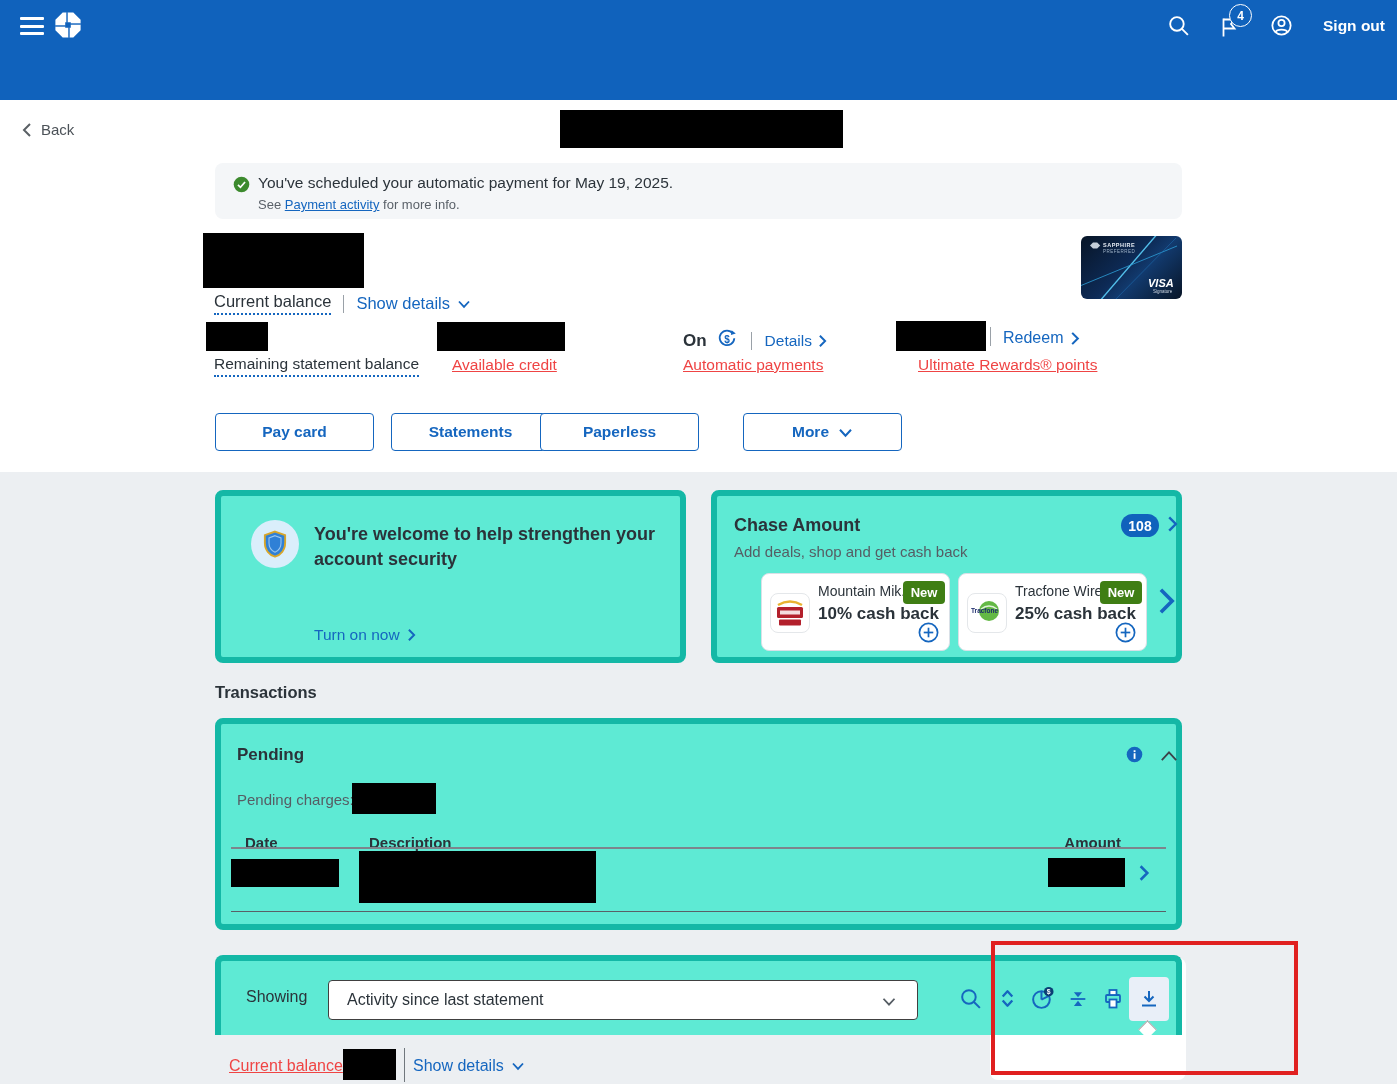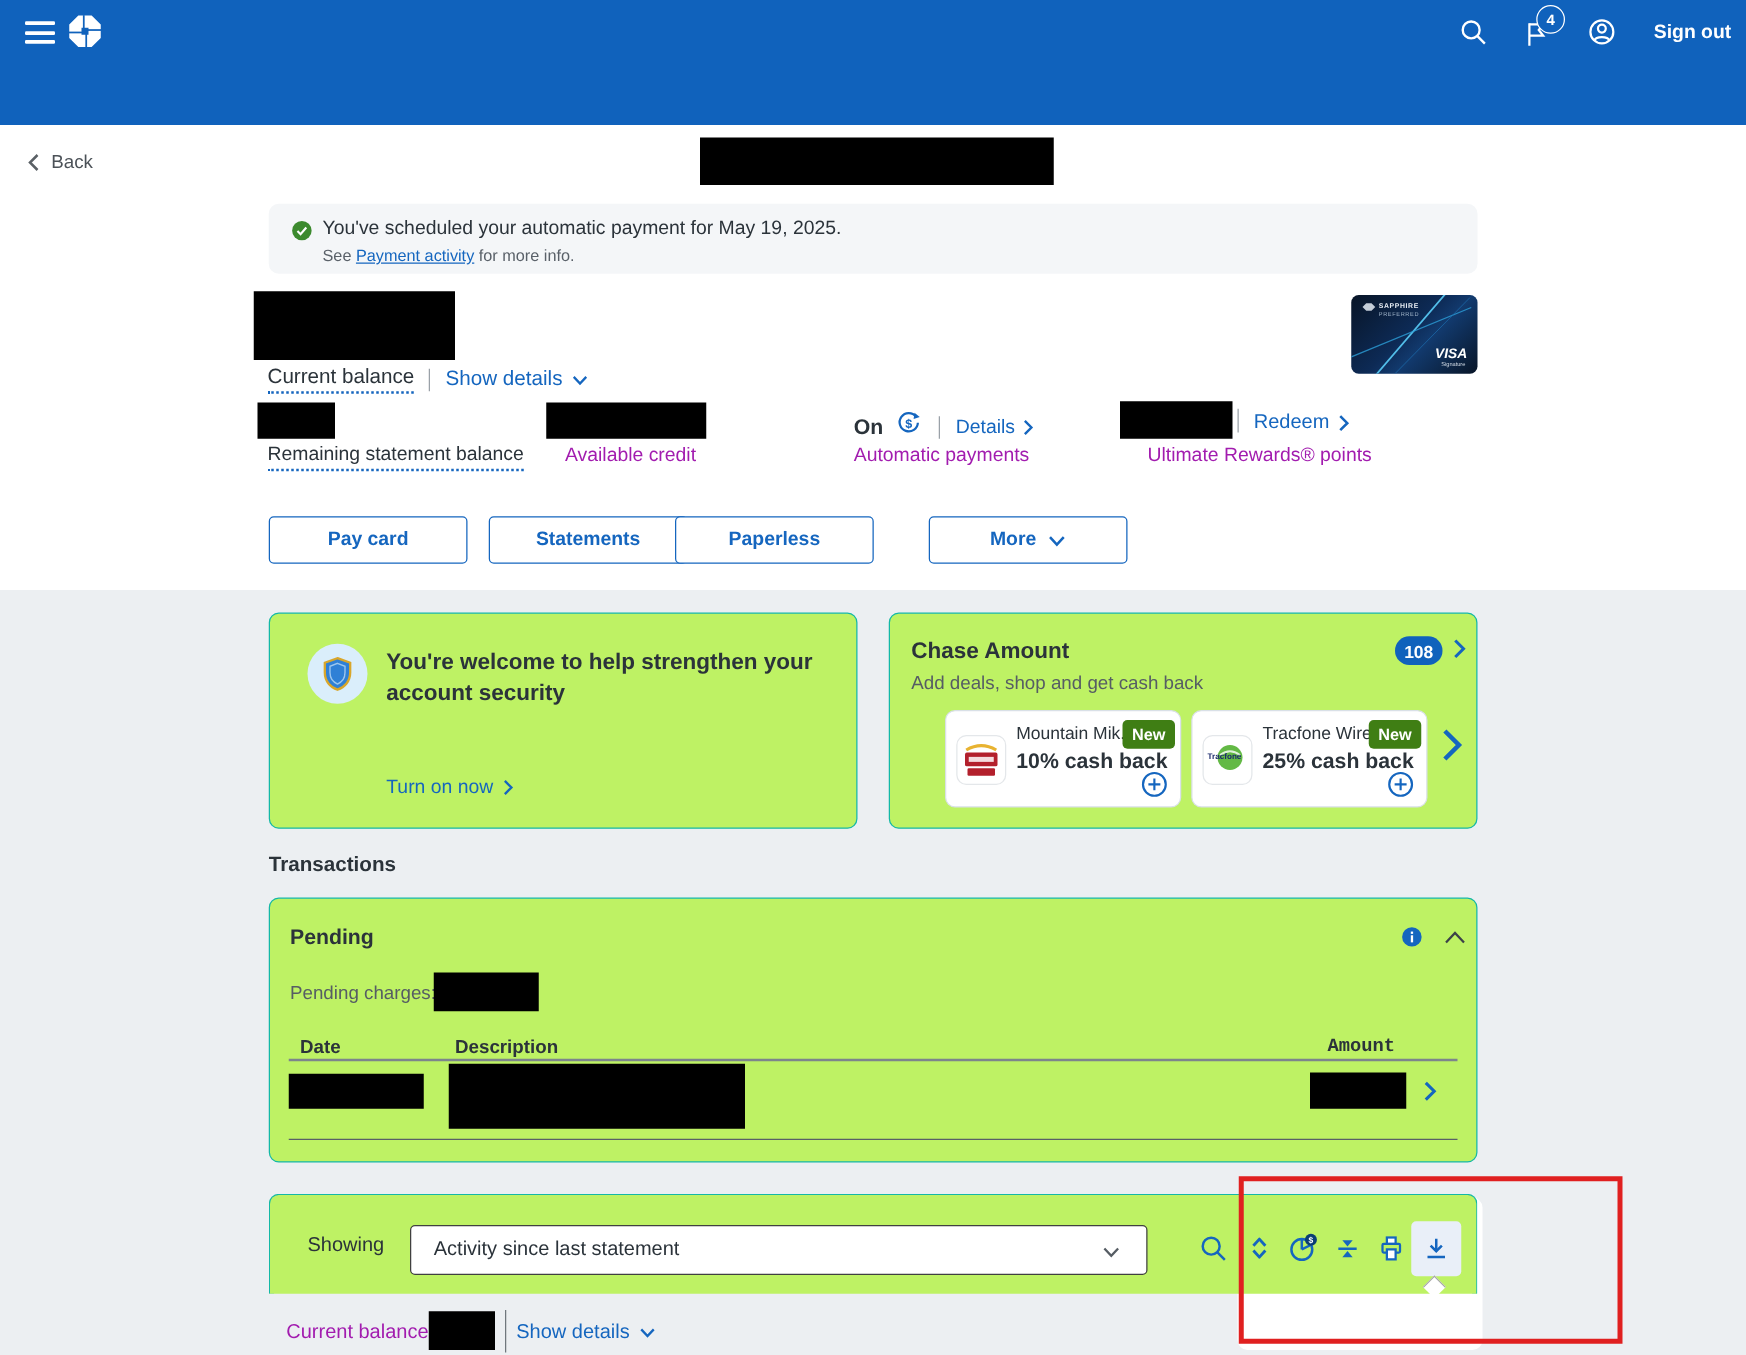--- a/index.html
+++ b/index.html
@@ -1,41 +1,41 @@
 <!DOCTYPE html>
 <html><head>
 <meta charset="utf-8">
 <style>
   html,body{margin:0;padding:0;background:#fff;}
   .stage{position:relative;width:1397px;height:1084px;overflow:hidden;background:#fff;
          font-family:"Liberation Sans",sans-serif;color:#2b333a;}
   .abs{position:absolute;}
   .redacted{position:absolute;background:#000;}
   .link{color:#1566bf;cursor:pointer;text-decoration:none;}
-  .grayt{color:#a21caf;}
+  .grayt{color:#ef4444;text-decoration:underline;}
   
   .hdr{position:absolute;left:0;top:0;width:1397px;height:100px;background:#1062bc;}
   .hamburger span{display:block;width:24px;height:3px;background:#fff;margin-bottom:4.5px;border-radius:1px;}
   .navrow{position:absolute;left:18px;top:66px;display:flex;gap:31px;}
   .navitem{color:#fff;font-weight:700;font-size:15.5px;cursor:pointer;white-space:nowrap;}
   .signout{color:#fff;font-weight:700;font-size:15.5px;cursor:pointer;}
   .notifbadge{position:absolute;width:21px;height:21px;border:1.5px solid #fff;border-radius:50%;
               background:#1062bc;color:#fff;font-size:12px;font-weight:700;display:flex;
               align-items:center;justify-content:center;}
   
   .banner{position:absolute;left:215px;top:163px;width:967px;height:56px;background:#f4f6f8;border-radius:8px;}
   
   .dotted{border-bottom:2px dotted #1566bf;padding-bottom:2px;}
   
   .btn{position:absolute;top:413px;width:159px;height:38px;border:1px solid #1566bf;border-radius:4px;
        background:#fff;color:#1566bf;font-weight:700;font-size:15.5px;display:flex;align-items:center;
        justify-content:center;gap:9px;cursor:pointer;box-sizing:border-box;}
   
   .grayzone{position:absolute;left:0;top:472px;width:1397px;height:612px;background:#eceff2;}
-  .card{position:absolute;background:#bef264;border:1px solid #14b8a6;border-radius:8px;box-sizing:border-box;}
+  .card{position:absolute;background:#5eead4;border:6px solid #14b8a6;border-radius:8px;box-sizing:border-box;}
   .offer-tile{position:absolute;top:77px;width:189px;height:78px;background:#fff;border:1px solid #d9e0e7;
               border-radius:8px;box-sizing:border-box;cursor:pointer;}
   .newbadge{position:absolute;left:141px;top:7px;width:42px;height:23px;background:#3f7e14;color:#fff;
             font-size:13px;font-weight:700;border-radius:4px;display:flex;align-items:center;justify-content:center;}
   .countpill{position:absolute;left:404px;top:18px;width:38px;height:23px;background:#1062bc;border-radius:12px;
              color:#fff;font-size:14px;font-weight:700;display:flex;align-items:center;justify-content:center;}
   .logo-sq{position:absolute;left:8px;top:19px;width:40px;height:40px;border:1px solid #e4e7ea;border-radius:8px;
            box-sizing:border-box;display:flex;align-items:center;justify-content:center;background:#fff;overflow:hidden;}
   
   .th{font-size:15px;font-weight:700;color:#2b333a;}
@@ -290,21 +290,21 @@
     <div class="abs" style="left:939px;top:24px;cursor:pointer;">
       <svg width="18" height="12" viewBox="0 0 20 13" fill="none" stroke="#3c4248" stroke-width="2">
         <polyline points="2,11 10,2.5 18,11"></polyline>
       </svg>
     </div>
     <div class="abs tt" style="left:16px;top:67px;font-size:15px;color:#565d64;">Pending charges:</div>
     <div class="redacted" style="left:131px;top:59px;width:84px;height:31px;"></div>
 
     <div class="abs th" style="left:24px;top:110px;">Date</div>
     <div class="abs th" style="left:148px;top:110px;">Description</div>
-    <div class="abs th" style="left:825px;top:110px;width:75px;text-align:right;font-family:Liberation Mono, monospace;">Amount</div>
+    <div class="abs th" style="left:825px;top:110px;width:75px;text-align:right;">Amount</div>
   </div>
   <div class="thead-line"></div>
 
   <div class="redacted" style="left:231px;top:859px;width:108px;height:28px;"></div>
   <div class="redacted" style="left:359px;top:851px;width:237px;height:52px;"></div>
   <div class="redacted" style="left:1048px;top:858px;width:77px;height:29px;"></div>
   <div class="abs" style="left:1138px;top:864px;cursor:pointer;">
     <svg width="12" height="18" viewBox="0 0 10 16" fill="none" stroke="#1566bf" stroke-width="2.2">
       <polyline points="2,2 8,8 2,14"></polyline>
     </svg>

